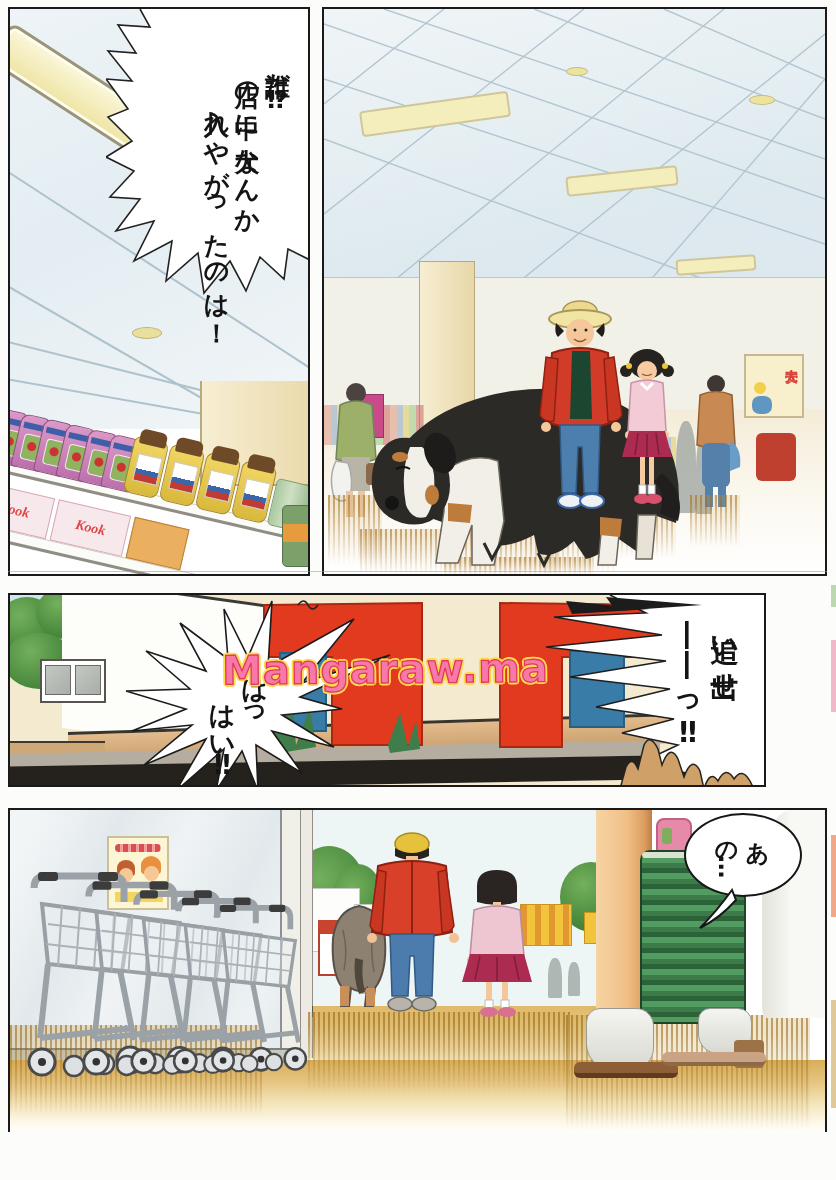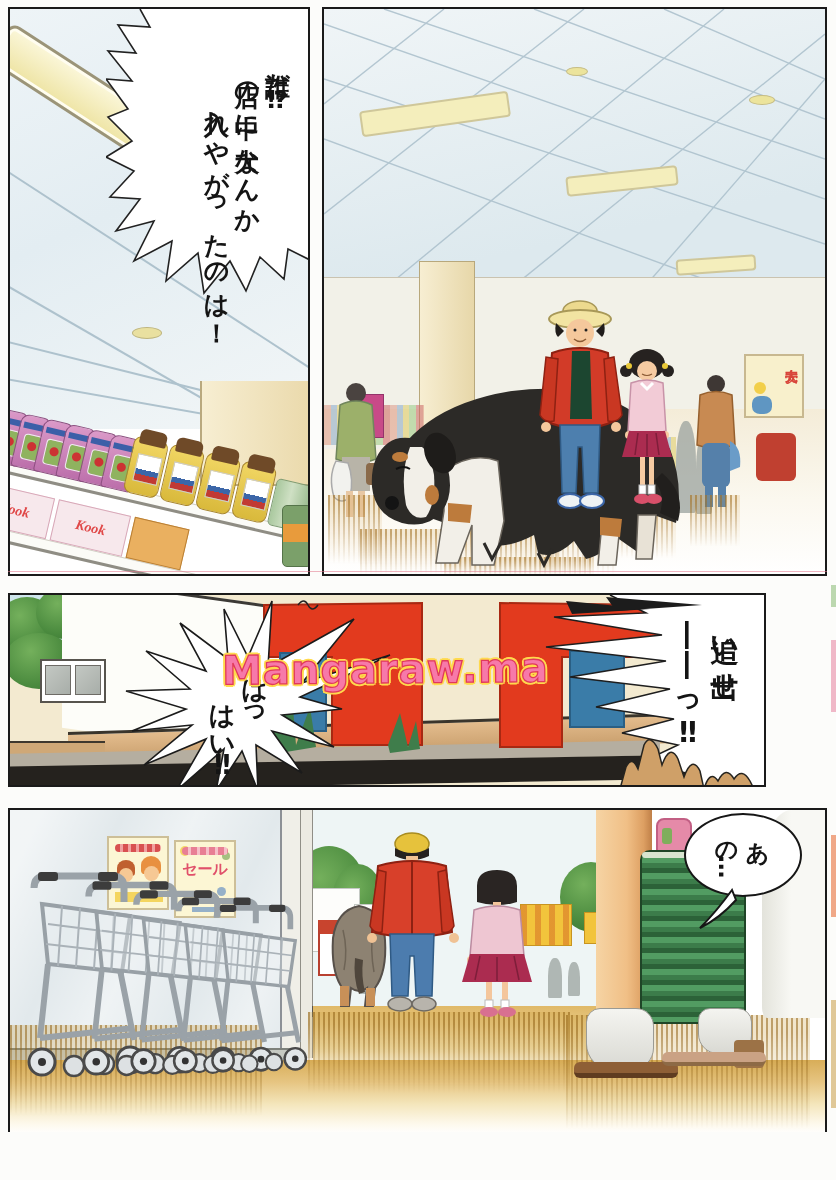--- a/index.html
+++ b/index.html
@@ -366,29 +366,20 @@
     <div class="abs glassbase"></div>
 
     <div class="poster4" style="left:97px;top:26px;width:62px;height:74px">
       <span class="kidhair" style="left:8px;top:22px;width:18px;height:16px"></span>
       <span class="kidface" style="left:10px;top:30px;width:14px;height:14px"></span>
       <span class="kidhair" style="left:32px;top:18px;width:20px;height:18px;background:#e89040"></span>
       <span class="kidface" style="left:35px;top:28px;width:15px;height:15px"></span>
       <span class="sale-line1" style="top:6px;background:repeating-linear-gradient(90deg,#d85050 0 5px,#f0a0a0 5px 8px)"></span>
       <span class="abs" style="left:6px;bottom:6px;width:48px;height:10px;background:#f2cf4a;opacity:.85"></span>
     </div>
-    <div class="poster4" style="left:164px;top:30px;width:62px;height:78px">
-      <span class="speck" style="left:4px;top:4px;width:10px;height:10px;background:#f2cf4a"></span>
-      <span class="speck" style="right:4px;top:10px;width:8px;height:8px;background:#8fb36a"></span>
-      <span class="speck" style="right:8px;bottom:20px;width:9px;height:9px;background:#7a9fc4"></span>
-      <span class="sale-line1"></span>
-      <span class="sale-text">セール</span>
-      <span class="sale-line3"></span>
-      <span class="sale-line4"></span>
-    </div>
 
     <div class="abs entr">
       <div class="tree" style="left:-12px;top:36px;width:78px;height:100px"></div>
       <div class="tree" style="left:30px;top:54px;width:52px;height:74px"></div>
       <div class="tree" style="left:258px;top:52px;width:62px;height:70px"></div>
       <div class="bldg" style="left:10px;top:78px;width:48px;height:64px"></div>
       <div class="bldg" style="left:52px;top:94px;width:32px;height:48px"></div>
       <div class="abs" style="left:16px;top:110px;width:28px;height:56px;background:#fff;border:2px solid #b84030;border-top:14px solid #c8442e"></div>
       <div class="abs" style="left:218px;top:94px;width:52px;height:42px;background:#f2c43c;border:1px solid #c89420;background-image:repeating-linear-gradient(90deg,rgba(216,120,40,.6) 0 6px,transparent 6px 14px)"></div>
       <div class="abs" style="left:282px;top:102px;width:20px;height:32px;background:#f2c43c;border:1px solid #c89420"></div>

